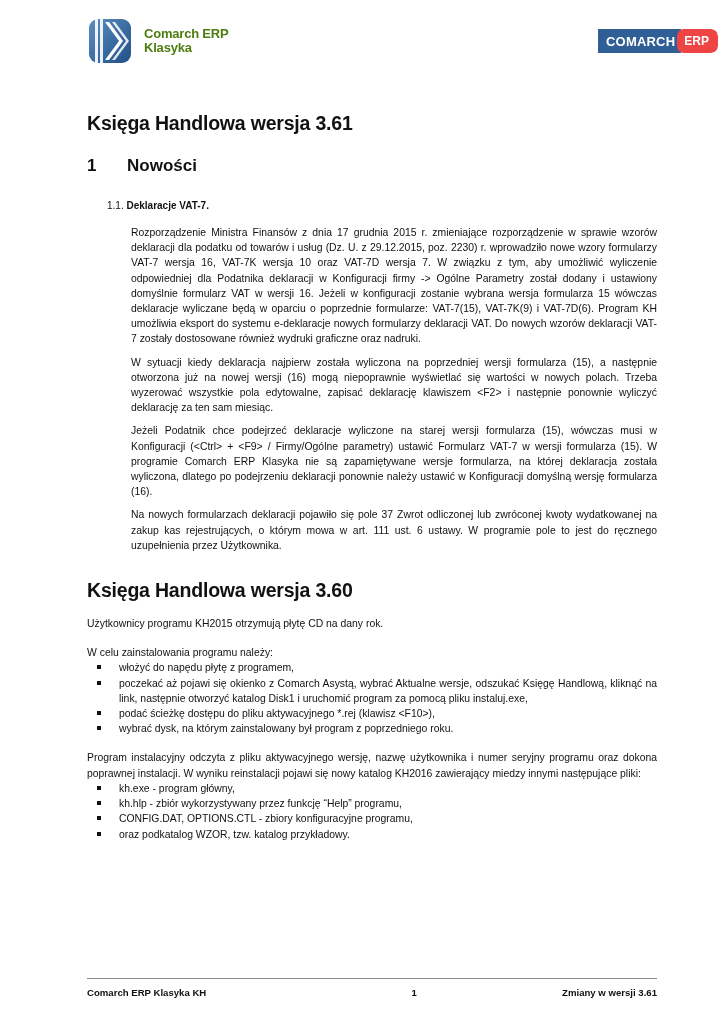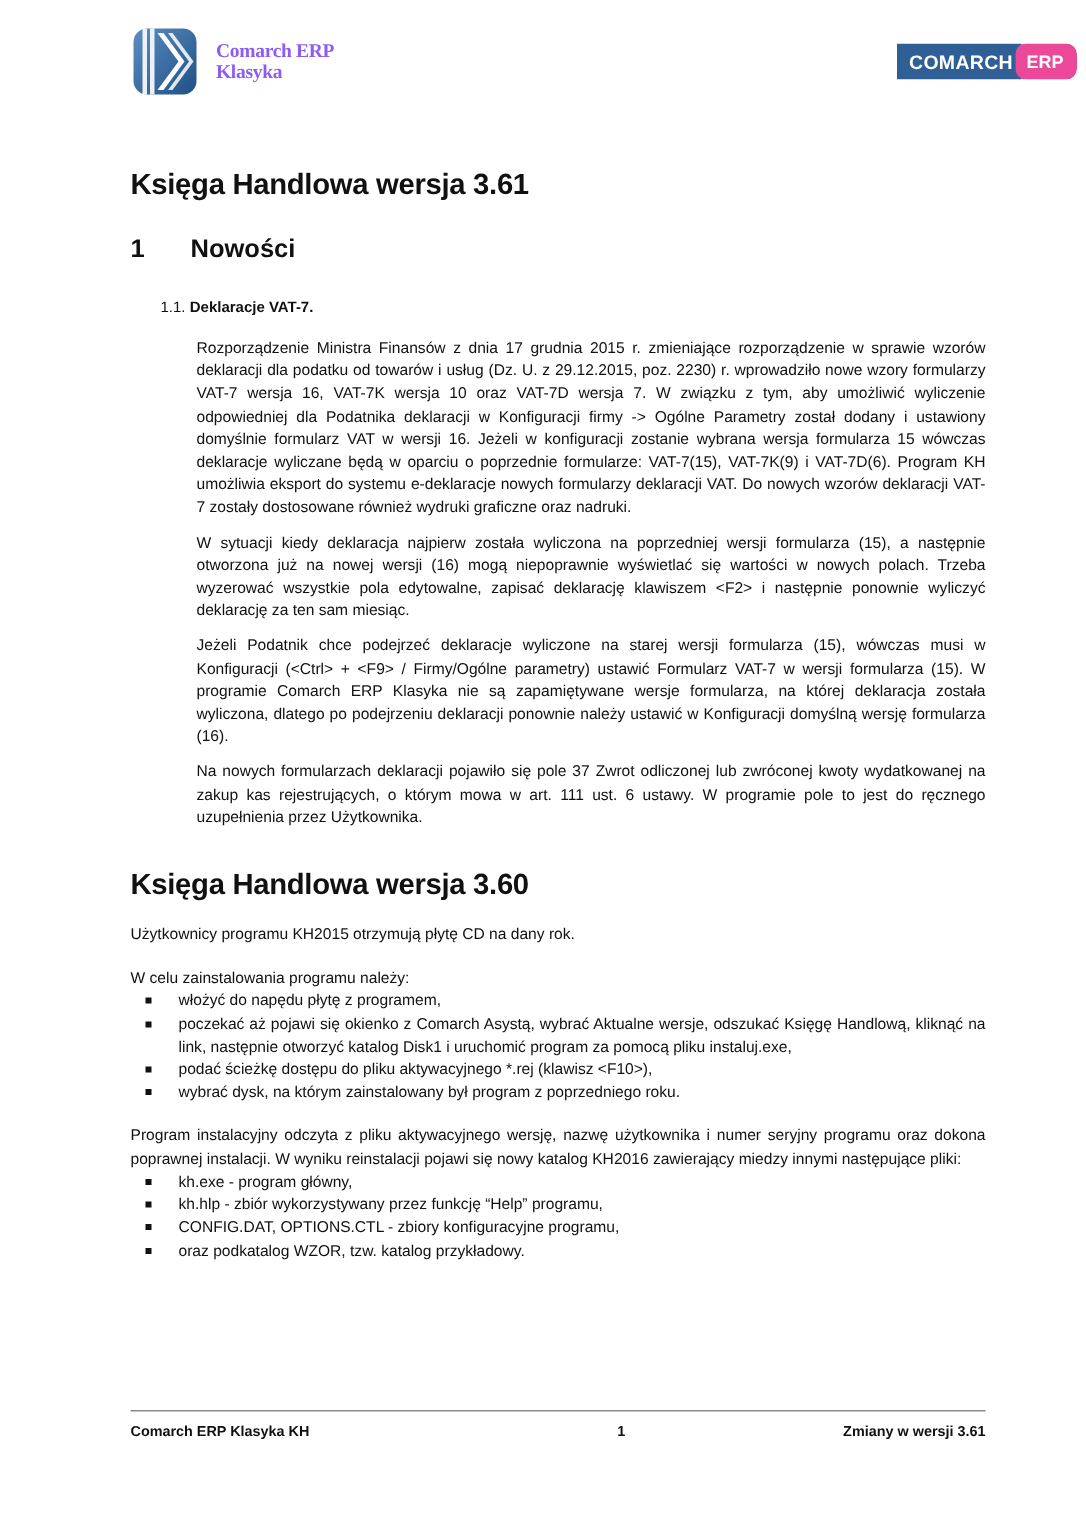--- a/index.html
+++ b/index.html
@@ -3,39 +3,39 @@
 <meta charset="utf-8">
 <style>
   html, body { margin: 0; padding: 0; background: #ffffff; }
   body {
     width: 724px; height: 1024px; position: relative; overflow: hidden;
     font-family: "Liberation Sans", sans-serif; color: #111;
   }
   .header { position: absolute; top: 0; left: 0; width: 724px; height: 80px; }
   .logo-left { position: absolute; left: 88px; top: 18px; display: flex; align-items: center; }
   .logo-icon { width: 44px; height: 46px; }
-  .logo-text { margin-left: 12px; font-weight: bold; font-size: 13px; line-height: 14px; color: #8b5cf6; letter-spacing: -0.2px; font-family: Liberation Serif, serif; }
+  .logo-text { margin-left: 12px; font-weight: bold; font-size: 13px; line-height: 14px; color: #4d7c0f; letter-spacing: -0.2px; }
   .logo-right { position: absolute; left: 558px; top: 29px; display: flex; height: 24px; border-radius: 7px; overflow: hidden; padding-left: 40px; }
   .logo-right .comarch { background: #2f5f95; color: #fff; font-weight: bold; font-size: 13px; padding: 0 6px 0 8px; display: flex; align-items: center; letter-spacing: 0.2px; }
-  .logo-right .erp { background: #ec4899; color: #fff; font-weight: bold; font-size: 12px; padding: 0 9px 0 7px; display: flex; align-items: center; border-radius: 7px 7px 7px 7px; margin-left: -4px; }
+  .logo-right .erp { background: #ef4444; color: #fff; font-weight: bold; font-size: 12px; padding: 0 9px 0 7px; display: flex; align-items: center; border-radius: 7px 7px 7px 7px; margin-left: -4px; }
 
   .content { position: absolute; left: 87px; top: 112px; width: 570px; }
   h1 { font-size: 19.5px; font-weight: bold; margin: 0; letter-spacing: -0.2px; }
   h2 { font-size: 17px; font-weight: bold; margin: 0; }
   h2 .num { display: inline-block; width: 40px; }
   .subhead { font-size: 10px; margin: 0; }
   .subhead .num { color: #111; }
   .subhead .lbl { font-weight: bold; }
   p { font-size: 10.4px; line-height: 15.2px; margin: 0; text-align: justify; }
   .indent { margin-left: 44px; }
   ul { list-style: none; margin: 0; padding: 0; }
   ul li { position: relative; padding-left: 32px; font-size: 10.4px; line-height: 15.2px; text-align: justify; }
   ul li .bullet { position: absolute; left: 10px; top: 5px; width: 4px; height: 4px; background: #111; }
 
-  .footer { position: absolute; left: 87px; top: 940px; width: 570px; border-top: 1.5px solid #8a8a8a; }
+  .footer { position: absolute; left: 87px; top: 978px; width: 570px; border-top: 1.5px solid #8a8a8a; }
   .footer-row { display: flex; justify-content: space-between; font-size: 9.6px; font-weight: bold; margin-top: 8px; }
 </style>
 </head>
 <body>
 
 <div class="header">
   <div class="logo-left">
     <svg class="logo-icon" viewBox="0 0 44 46">
       <defs>
         <linearGradient id="lg" x1="0" y1="0" x2="1" y2="1">

